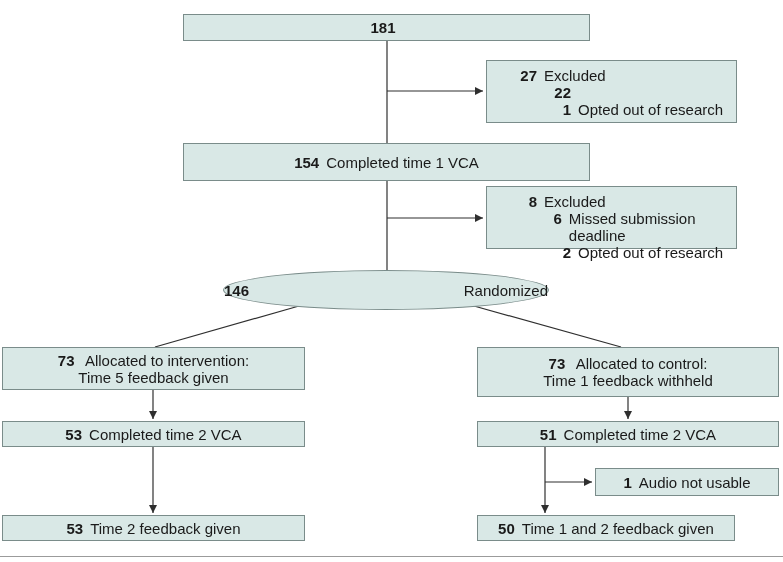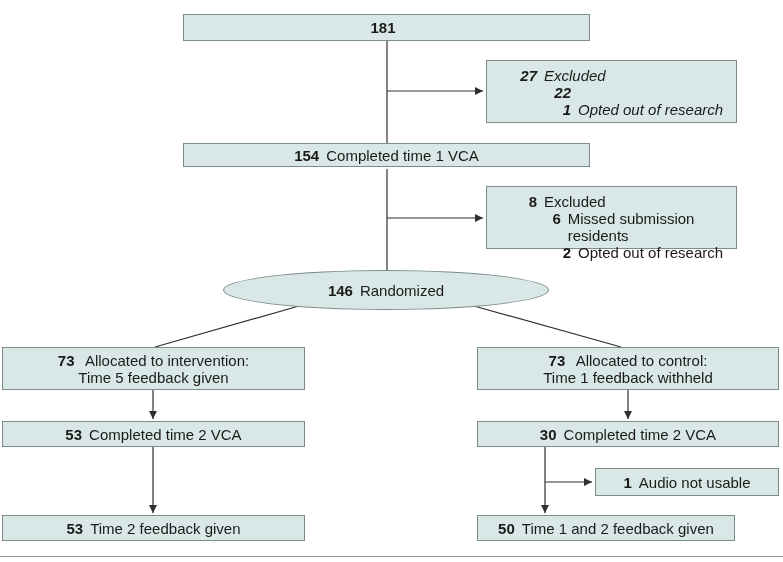--- a/index.html
+++ b/index.html
@@ -11,21 +11,21 @@
     font-size:15px;
   }
   .connectors{position:absolute;left:0;top:0;pointer-events:none;}
   .box{
     position:absolute;box-sizing:border-box;
     background:var(--box-fill,#d9e8e6);
     border:1px solid var(--box-border,#7a8c8a);
   }
   .center-box{display:flex;align-items:center;justify-content:center;text-align:center;}
   .num{font-weight:bold;margin-right:7px;}
-  .ellipse{border-radius:50%;}
+  .ellipse{border-radius:50%;justify-content:space-between;}
   .excl{padding-top:6px;}
   .row{display:flex;line-height:17px;}
   .row .num{text-align:right;margin-right:7px;}
   .row-main .num{width:50px;}
   .row-sub .num{width:84px;}
   .two-line{display:flex;flex-direction:column;align-items:center;justify-content:center;line-height:17px;}
   .bottom-rule{position:absolute;left:0;top:556px;width:783px;height:1px;background:var(--bottom-rule,#9b9b9b);}
 </style>
 </head>
 <body>
@@ -50,82 +50,82 @@
       <line x1="153" y1="447" x2="153" y2="513" marker-end="url(#ah)"></line>
       <line x1="545" y1="447" x2="545" y2="513" marker-end="url(#ah)"></line>
       <line x1="545" y1="482" x2="592" y2="482" marker-end="url(#ah)"></line>
     </g>
   </svg>
 
   <div class="box center-box" style="left:183px;top:14px;width:407px;height:27px;">
     <span class="num">181</span>
   </div>
 
-  <div class="box excl" style="left:486px;top:60px;width:251px;height:63px;font-style:italic;">
+  <div class="box excl" style="left:486px;top:60px;width:251px;height:63px;">
     <div class="row row-main">
       <span class="num">27</span>
       <span>Excluded</span>
     </div>
     <div class="row row-sub">
       <span class="num">22</span>
     </div>
     <div class="row row-sub">
       <span class="num">1</span>
       <span>Opted out of research</span>
     </div>
   </div>
 
-  <div class="box center-box" style="left:183px;top:143px;width:407px;height:24px;">
+  <div class="box center-box" style="left:183px;top:143px;width:407px;height:38px;">
     <span class="num">154</span>
     <span>Completed time 1 VCA</span>
   </div>
 
   <div class="box excl" style="left:486px;top:186px;width:251px;height:63px;">
     <div class="row row-main">
       <span class="num">8</span>
       <span>Excluded</span>
     </div>
     <div class="row row-sub">
       <span class="num">6</span>
-      <span>Missed submission residents</span>
+      <span>Missed submission deadline</span>
     </div>
     <div class="row row-sub">
       <span class="num">2</span>
       <span>Opted out of research</span>
     </div>
   </div>
 
   <div class="box center-box ellipse" style="left:223px;top:270px;width:326px;height:40px;">
     <span class="num">146</span>
     <span>Randomized</span>
   </div>
 
   <div class="box two-line" style="left:2px;top:347px;width:303px;height:43px;">
     <div>
       <span class="num">73</span>
       <span>Allocated to intervention:</span>
     </div>
     <div>Time 5 feedback given</div>
   </div>
 
-  <div class="box two-line" style="left:477px;top:347px;width:302px;height:43px;">
+  <div class="box two-line" style="left:477px;top:347px;width:302px;height:50px;">
     <div>
       <span class="num">73</span>
       <span>Allocated to control:</span>
     </div>
     <div>Time 1 feedback withheld</div>
   </div>
 
   <div class="box center-box" style="left:2px;top:421px;width:303px;height:26px;">
     <span class="num">53</span>
     <span>Completed time 2 VCA</span>
   </div>
 
   <div class="box center-box" style="left:477px;top:421px;width:302px;height:26px;">
-    <span class="num">30</span>
+    <span class="num">51</span>
     <span>Completed time 2 VCA</span>
   </div>
 
   <div class="box center-box" style="left:595px;top:468px;width:184px;height:28px;">
     <span class="num">1</span>
     <span>Audio not usable</span>
   </div>
 
   <div class="box center-box" style="left:2px;top:515px;width:303px;height:26px;">
     <span class="num">53</span>

